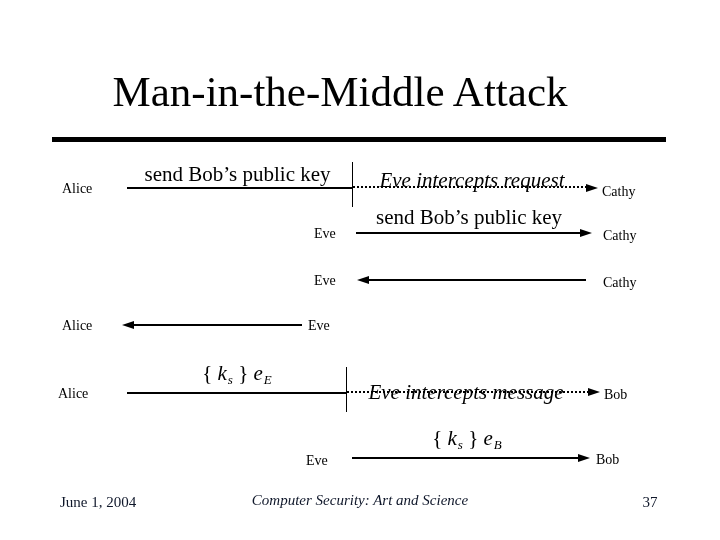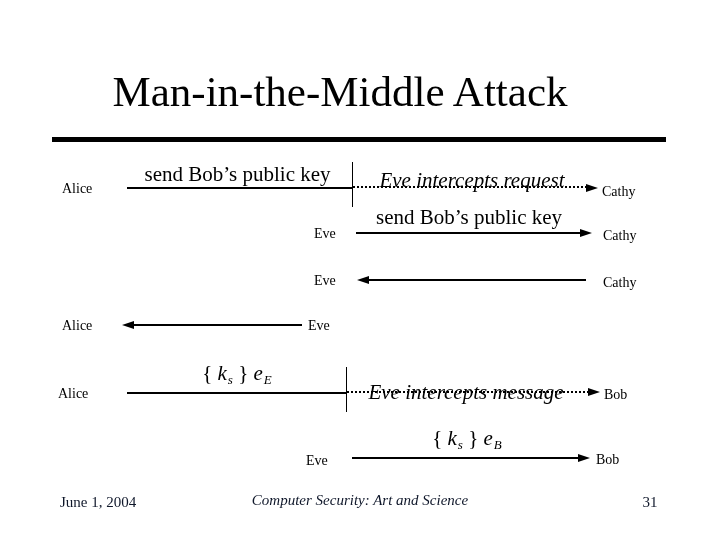--- a/index.html
+++ b/index.html
@@ -113,15 +113,15 @@
   <div class="abs actor" id="bob5">Bob</div>
 
   <div class="abs actor" id="eve6">Eve</div>
   <div class="abs msg" id="msg6"><span>{ </span><span class="it">k</span><span class="sub">s</span><span> } </span><span class="it">e</span><span class="sub">B</span></div>
   <div class="abs hline" id="line6"></div>
   <div class="abs arr-r" id="arr6"></div>
   <div class="abs actor" id="bob6">Bob</div>
 
   <div class="abs foot" id="f-date">June 1, 2004</div>
   <div class="abs foot" id="f-book">Computer Security: Art and Science</div>
-  <div class="abs foot" id="f-page">31</div>
+  <div class="abs foot" id="f-page">37</div>
 
 </div>
 
 </body></html>

